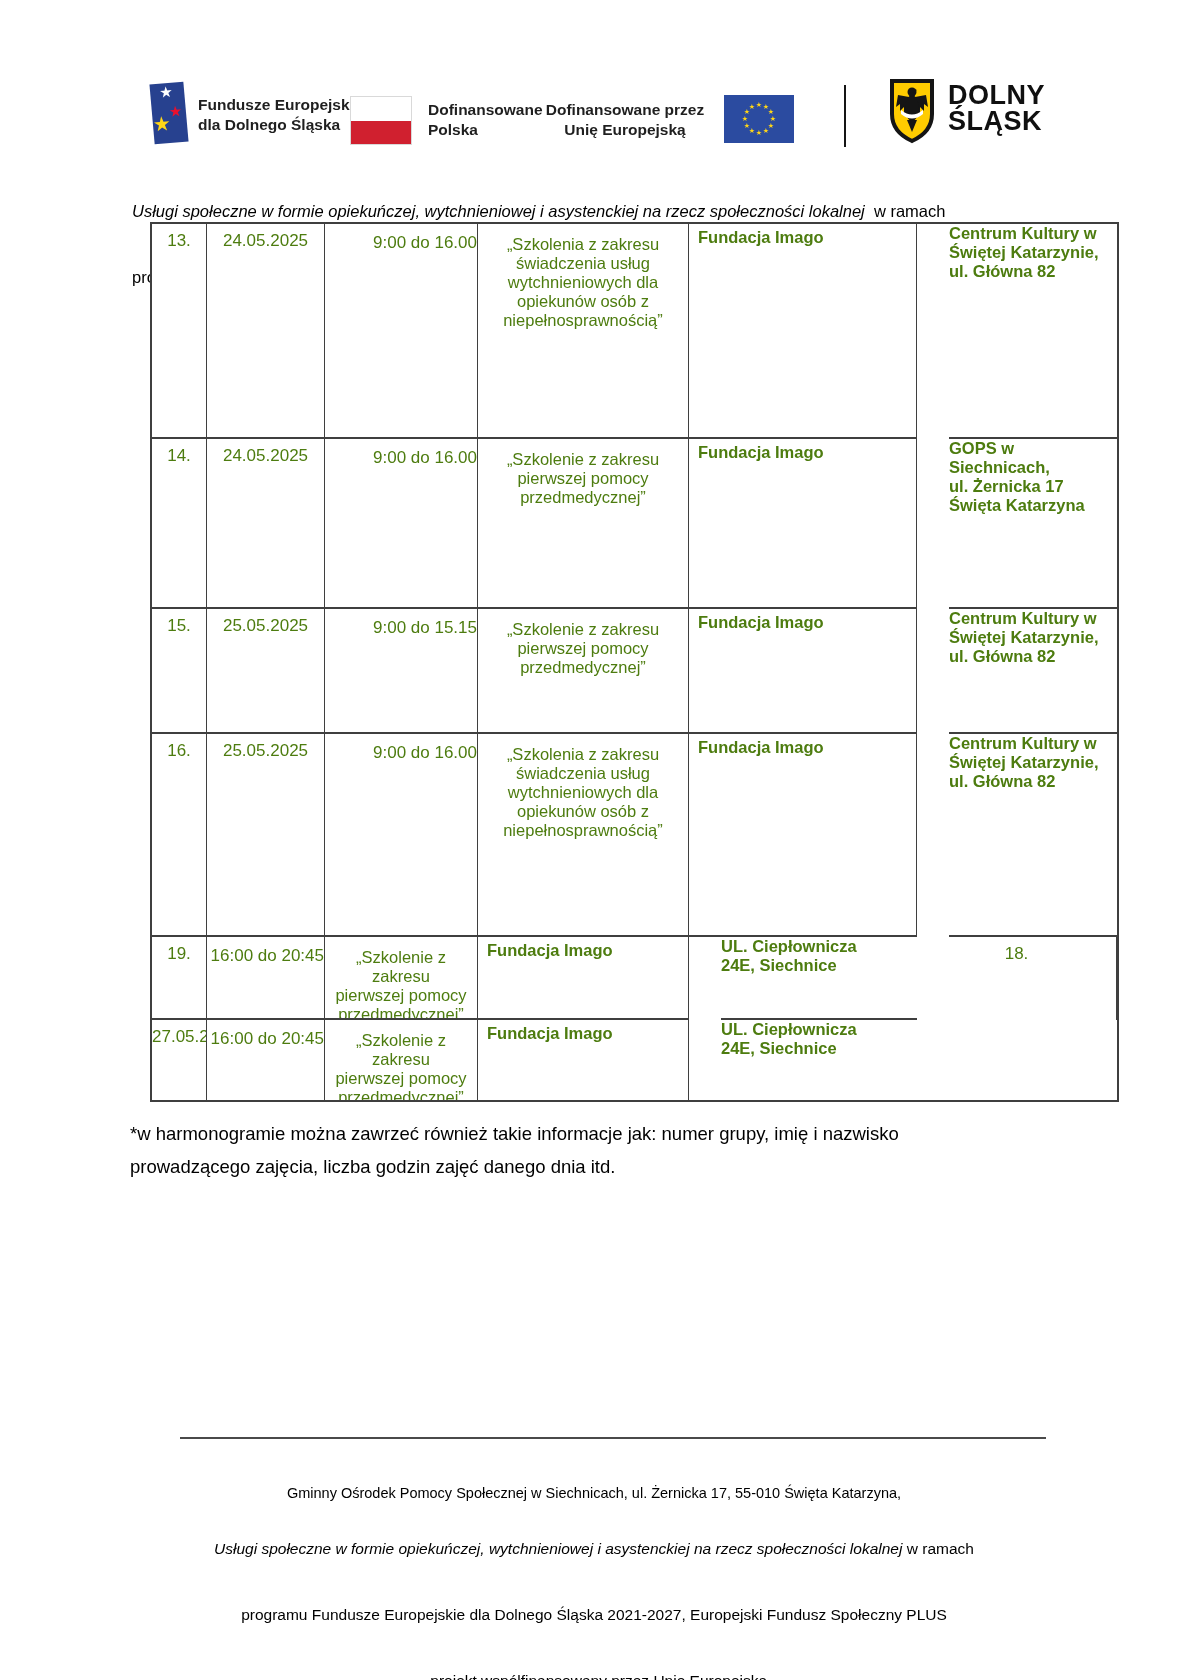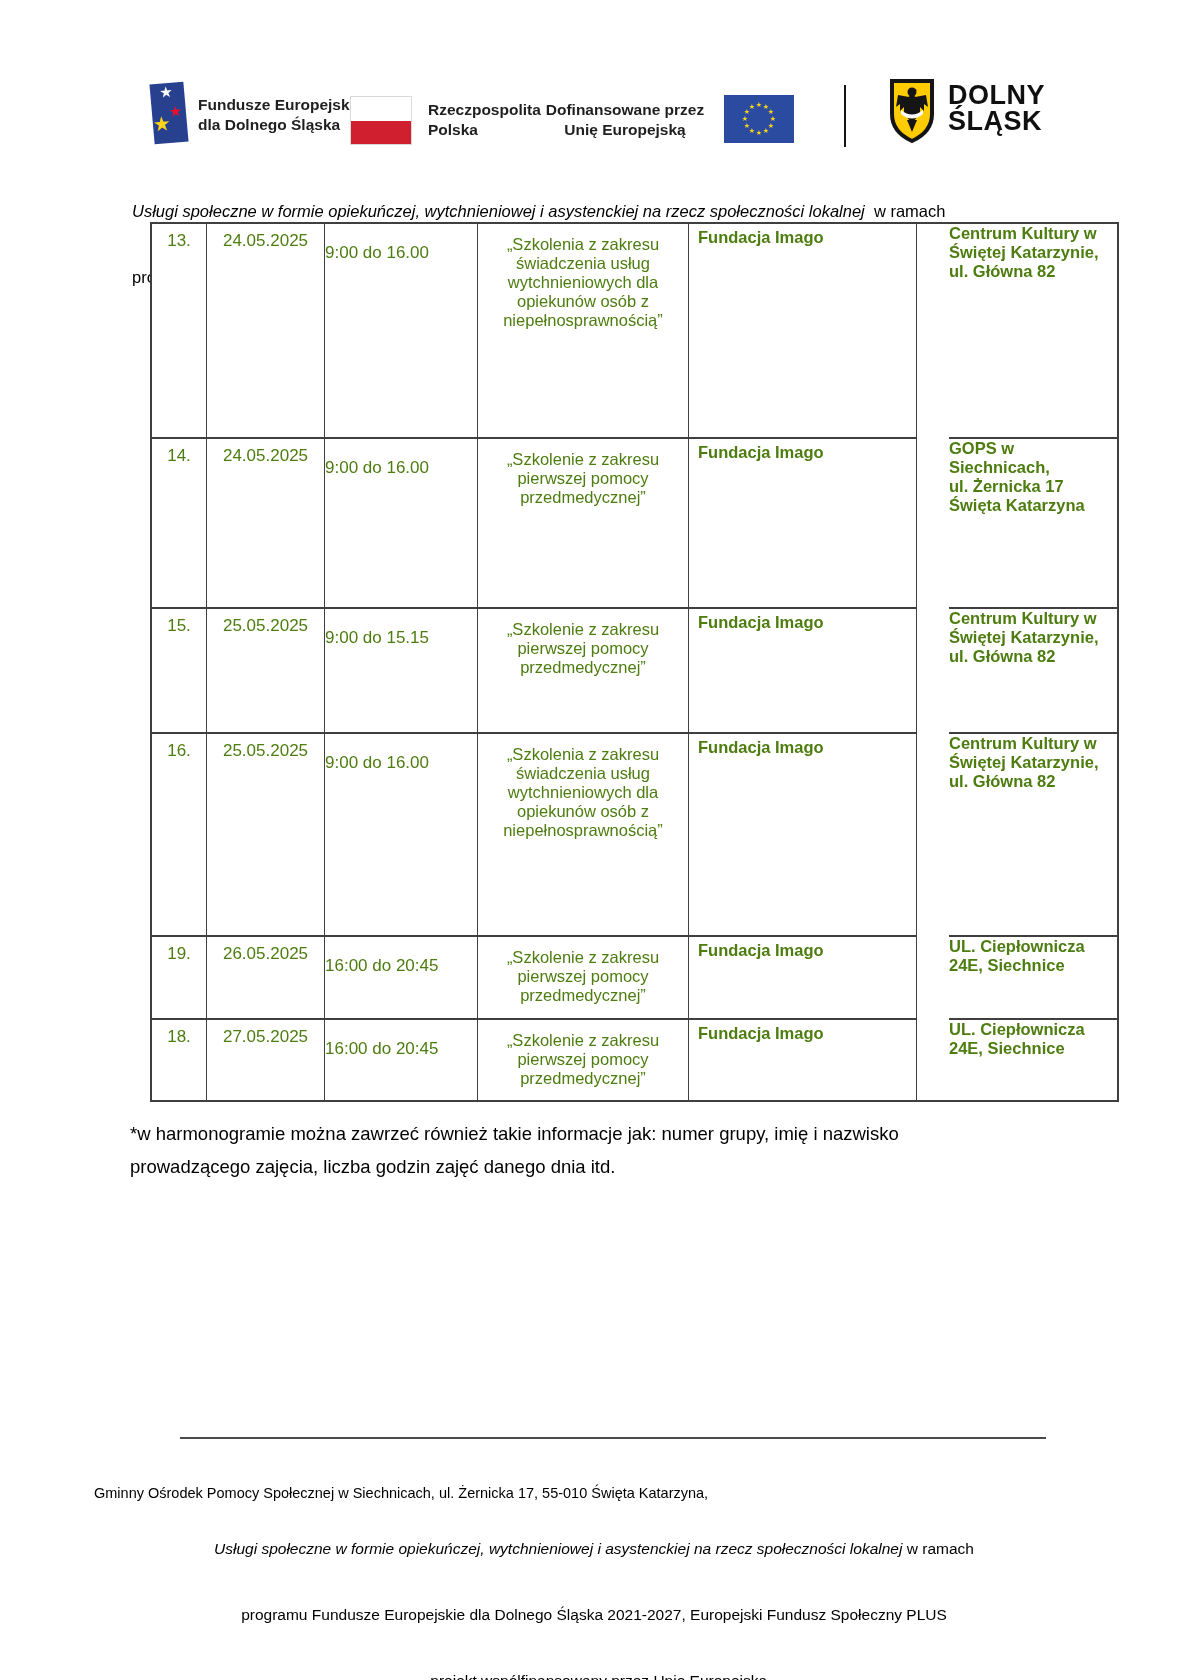--- a/index.html
+++ b/index.html
@@ -42,33 +42,33 @@
     left:150px; top:222px; display:grid;
     grid-template-columns:55px 118px 153px 211px 228px 200px;
     grid-template-rows:215px 170px 125px 203px 83px 80px;
     border:2px solid #3f3f3f; background:#fff;
   }
   .cell { border-right:1px solid #3f3f3f; border-bottom:2px solid #3f3f3f;
           font-size:17px; color:#4d7c0f; overflow:hidden; }
   .cell.c5 { border-right:none; }
   .cell.lastrow { border-bottom:none; }
   .cell.num, .cell.date { text-align:center; padding-top:7px; }
-  .cell.time { text-align:left; padding-top:19px; }
+  .cell.time { text-align:right; padding-top:9px; }
   .cell.title { font-weight:400; text-align:center; padding-top:11px;
                 white-space:pre-line; font-size:16.5px; }
   .cell.org { font-weight:700; padding:4px 0 0 9px; font-size:16.5px; }
   .cell.loc { font-weight:700; white-space:pre-line; font-size:16.5px;margin-left:32px; }
 
   
   .footnote { left:130px; top:1117px; width:895px; font-size:18.5px;
               line-height:33px; white-space:pre-line; }
 
   
   .footer-rule { left:180px; top:1437px; width:866px; height:2px; background:#4a4a4a; }
-  .footer-contact { left:94px; top:1443px; width:1000px; 
+  .footer-contact { left:94px; top:1443px; width:1000px; text-align:center;
                     font-size:14.5px; line-height:20px; white-space:pre-wrap; }
   .email { text-decoration:underline; color:#000; cursor:pointer; }
   .footer-program { left:94px; top:1494px; width:1000px; text-align:center;
                     font-size:15.5px; line-height:22px; white-space:pre-wrap; }
   .bold { font-weight:700; }
 </style>
 </head>
 <body>
 
 <div class="page">
@@ -83,21 +83,21 @@
   <div class="abs fe-text logo-text">
     <div>Fundusze Europejskie</div>
     <div>dla Dolnego Śląska</div>
   </div>
 
   <div class="abs pl-flag">
     <div class="half-w"></div>
     <div class="half-r"></div>
   </div>
   <div class="abs pl-text logo-text">
-    <div>Rzeczpospolita</div>
+    <div>Dofinansowane</div>
     <div>Polska</div>
   </div>
 
   <div class="abs eu-text logo-text">
     <div>Dofinansowane przez</div>
     <div>Unię Europejską</div>
   </div>
   <div class="abs eu-flag">
     <svg width="70" height="48" viewBox="0 0 70 48">
       <rect x="0" y="0" width="70" height="48" fill="#2b4ba0"></rect>
@@ -188,21 +188,20 @@
 świadczenia usług
 wytchnieniowych dla
 opiekunów osób z
 niepełnosprawnością”</div>
     <div class="cell org r3">Fundacja Imago</div>
     <div class="cell loc c5 r3">Centrum Kultury w
 Świętej Katarzynie,
 ul. Główna 82</div>
 
     <div class="cell num r4">19.</div>
-    <div class="cell date r4">26.05.2025</div>
     <div class="cell time r4">16:00 do 20:45</div>
     <div class="cell title r4">„Szkolenie z zakresu
 pierwszej pomocy
 przedmedycznej”</div>
     <div class="cell org r4">Fundacja Imago</div>
     <div class="cell loc c5 r4">UL. Ciepłownicza
 24E, Siechnice</div>
 
     <div class="cell num r5 lastrow">18.</div>
     <div class="cell date r5 lastrow">27.05.2025</div>

